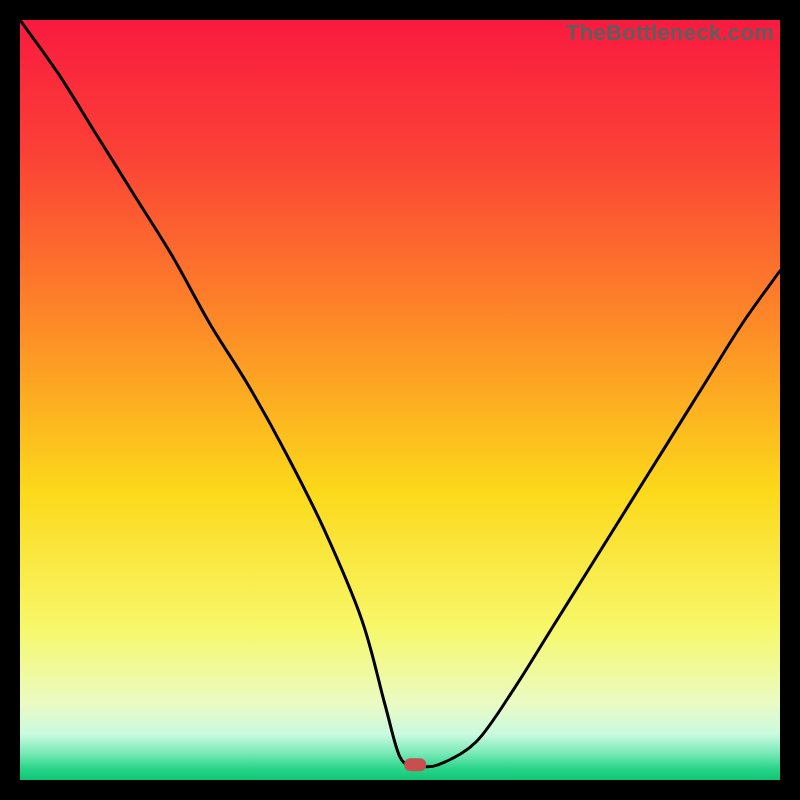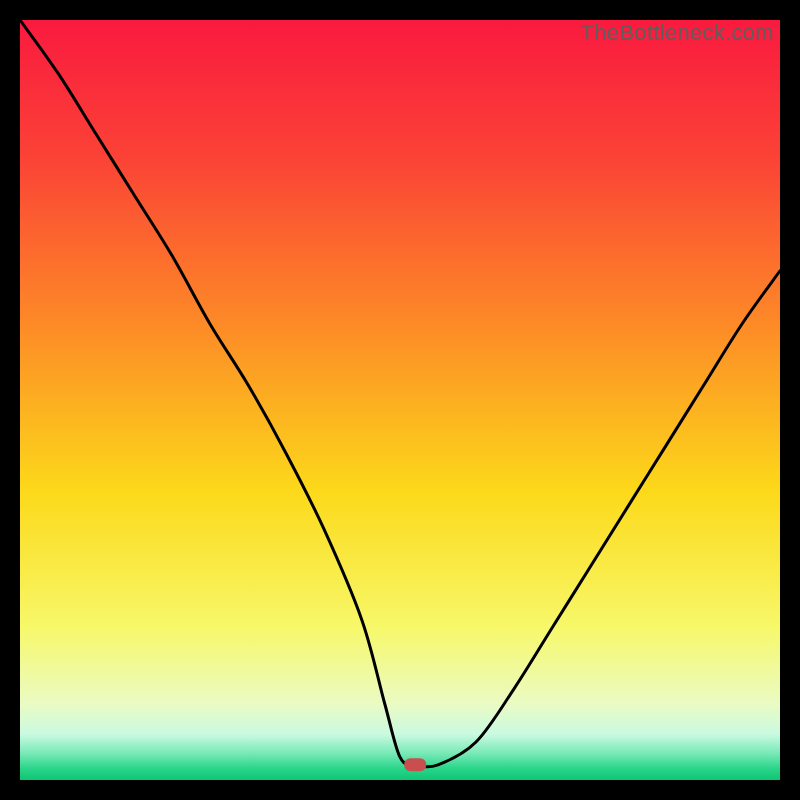--- a/index.html
+++ b/index.html
@@ -18,21 +18,21 @@
     width: 760px;
     height: 760px;
     background: #000;
   }
   .watermark {
     position: absolute;
     top: 0px;
     right: 6px;
     color: #5e5e5e;
     font-size: 22px;
-    font-weight: 400;
+    font-weight: 700;
     letter-spacing: 0.3px;
     z-index: 10;
   }
   svg {
     display: block;
   }
 </style>
 </head>
 <body>
 

